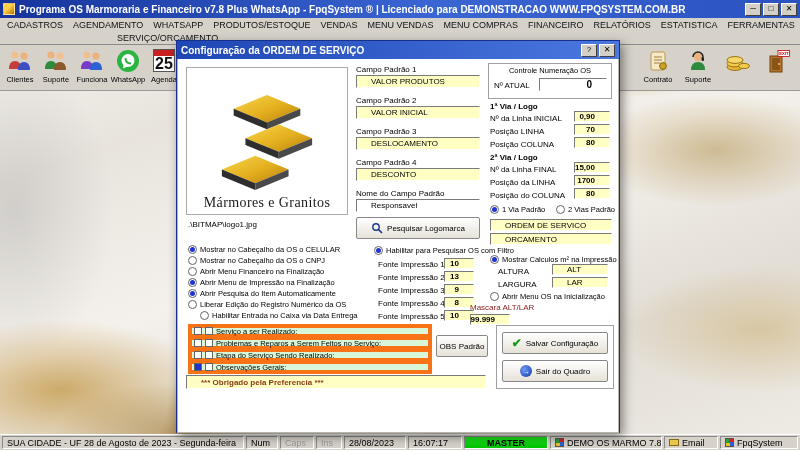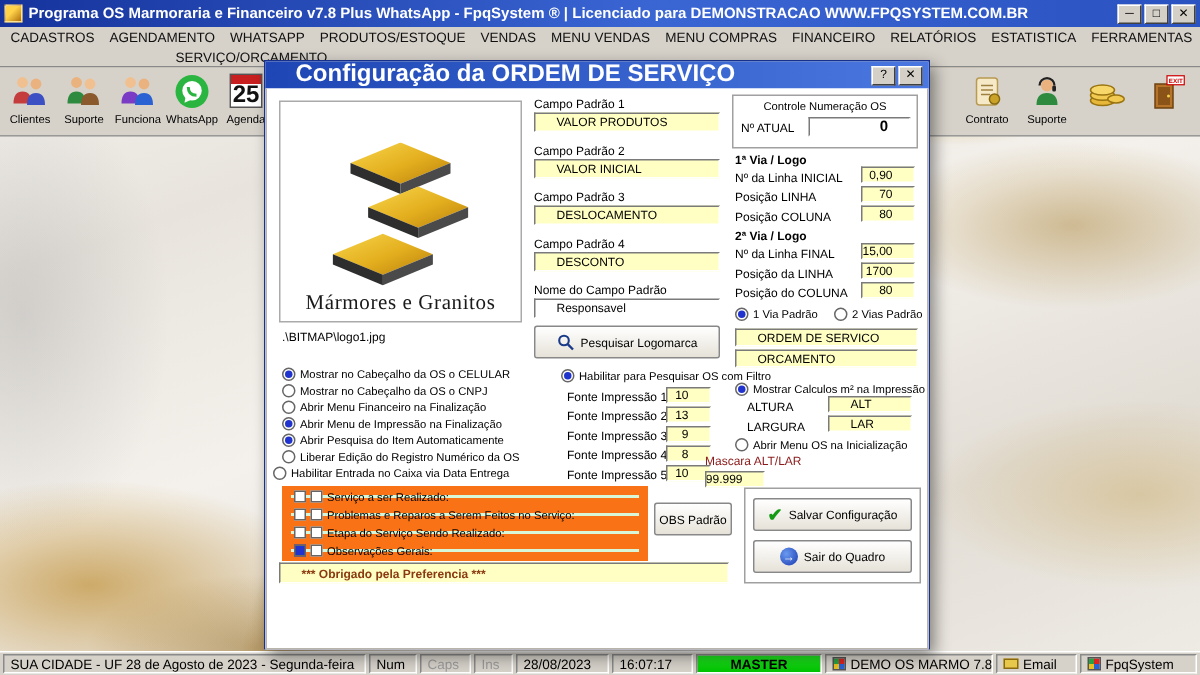--- a/index.html
+++ b/index.html
@@ -34,40 +34,40 @@
   .calday{font-size:16px;font-weight:bold;color:#111;line-height:15px;}
   .statusbar{position:absolute;left:0;bottom:0;width:800px;height:16px;background:#d6d2ca;border-top:1px solid #fff;display:flex;gap:2px;padding:1px 2px;}
   .sp{border:1px solid;border-color:#8a8a8a #fff #fff #8a8a8a;background:#d6d2ca;font-size:9px;color:#000;display:flex;align-items:center;padding:0 4px;white-space:nowrap;overflow:hidden;gap:3px;flex:none;}
   .sp.loc{flex:1;}
   .sp.dim span{color:#9a9a9a;}
   .sp.master{background:linear-gradient(#22e422,#00c400);font-weight:bold;justify-content:center;}
   .mini-env{width:10px;height:7px;background:#e8c84a;border:1px solid #8a6a10;flex:none;}
   .mini-ico{width:9px;height:9px;background:conic-gradient(#d22 0 25%,#2a62d4 0 50%,#e8c220 0 75%,#2aa040 0);border:1px solid #555;flex:none;}
   .dialog{position:absolute;left:176px;top:40px;width:444px;height:393px;border:1px solid #16308c;box-shadow:3px 4px 10px rgba(0,0,0,.45);background:#fff;z-index:10;}
   .dtitle{height:18px;background:linear-gradient(90deg,#1e46b4,#4a78e0);display:flex;align-items:center;padding:0 4px;gap:2px;}
-  .dtxt{color:#fff;font-size:16px;font-weight:bold;flex:1;white-space:nowrap;margin-left:16px;}
+  .dtxt{color:#fff;font-size:10px;font-weight:bold;flex:1;white-space:nowrap;}
   .dbody{position:relative;height:374px;background:#fff;border:1px solid #b8b4ac;border-top:none;}
   .lbl{position:absolute;font-size:8px;color:#000;white-space:nowrap;}
   .hdr{position:absolute;font-size:8px;color:#000;font-weight:bold;white-space:nowrap;}
   .fld{position:absolute;background:#ffffc4;border:1px solid;border-color:#7a7a7a #fff #fff #7a7a7a;font-size:8px;padding:0 14px;height:13px;display:flex;align-items:center;white-space:nowrap;overflow:hidden;}
   .fld.white{background:#fff;}
-  .fld.num{justify-content:flex-end;}
+  .fld.num{justify-content:flex-end;font-weight:bold;}
   .fld.bold{font-weight:bold;font-size:10px;}
   .logobox{position:absolute;left:8px;top:8px;width:162px;height:148px;background:#fff;border:1px solid #aaa;display:flex;flex-direction:column;align-items:center;justify-content:flex-end;padding-bottom:3px;}
   .brand{font-family:"Liberation Serif",serif;font-size:14px;color:#1a1a1a;letter-spacing:.4px;}
   .opt{position:absolute;display:flex;align-items:center;gap:3px;height:9px;}
   .olbl{font-size:7.5px;color:#000;white-space:nowrap;}
   .rd{width:9px;height:9px;border-radius:50%;background:#fff;border:1px solid #666;position:relative;flex:none;}
   .rd.on::after{content:"";position:absolute;inset:1px;border-radius:50%;background:#2033cc;}
   .cb{width:8px;height:8px;background:#fff;border:1px solid #666;flex:none;}
   .cb.on{background:#2033cc;}
   .grp{position:absolute;border:1px solid #a0a0a0;}
   .grplbl{font-size:7.5px;text-align:center;margin-top:2px;white-space:nowrap;}
   .btn{position:absolute;background:linear-gradient(#ffffff,#e6e2d8);border:1px solid #888;border-radius:2px;display:flex;align-items:center;justify-content:center;gap:4px;font-size:8px;color:#000;white-space:nowrap;}
-  .grow{position:absolute;left:10px;width:244px;height:14px;background:#d8f6d8;border:6px solid #f97316;display:flex;align-items:center;gap:3px;padding:0 2px;}
+  .grow{position:absolute;left:10px;width:244px;height:14px;background:#d8f6d8;border:4px solid #f97316;display:flex;align-items:center;gap:3px;padding:0 2px;}
   .glbl{font-size:7.5px;color:#000;white-space:nowrap;}
   .maroon{color:#8a1a1a;}
   .chk{color:#169a16;font-size:12px;font-weight:bold;line-height:1;}
   .goarrow{width:12px;height:12px;border-radius:50%;background:radial-gradient(circle at 35% 35%,#6a9af0,#1838b0);color:#fff;font-size:8px;display:inline-flex;align-items:center;justify-content:center;flex:none;}
   .obsfld{color:#8b3a10;font-weight:bold;}
 </style>
 </head>
 <body>
 
 <div class="app">
@@ -326,21 +326,21 @@
           <span class="olbl">Abrir Menu de Impressão na Finalização</span>
         </div>
       <div class="opt" style="left:10px;top:230px">
           <span class="rd on"></span>
           <span class="olbl">Abrir Pesquisa do Item Automaticamente</span>
         </div>
       <div class="opt" style="left:10px;top:241px">
           <span class="rd"></span>
           <span class="olbl">Liberar Edição do Registro Numérico da OS</span>
         </div>
-      <div class="opt" style="left:4px;top:252px">
+      <div class="opt" style="left:22px;top:252px">
           <span class="rd"></span>
           <span class="olbl">Habilitar Entrada no Caixa via Data Entrega</span>
         </div>
 
       <div class="opt" style="left:196px;top:187px">
           <span class="rd on"></span>
           <span class="olbl">Habilitar para Pesquisar OS com Filtro</span>
         </div>
       <div class="lbl" style="left:200px;top:201px">Fonte Impressão 1</div>
       <div class="fld num" style="left:266px;top:199px;width:20px;height:11px">10</div>

